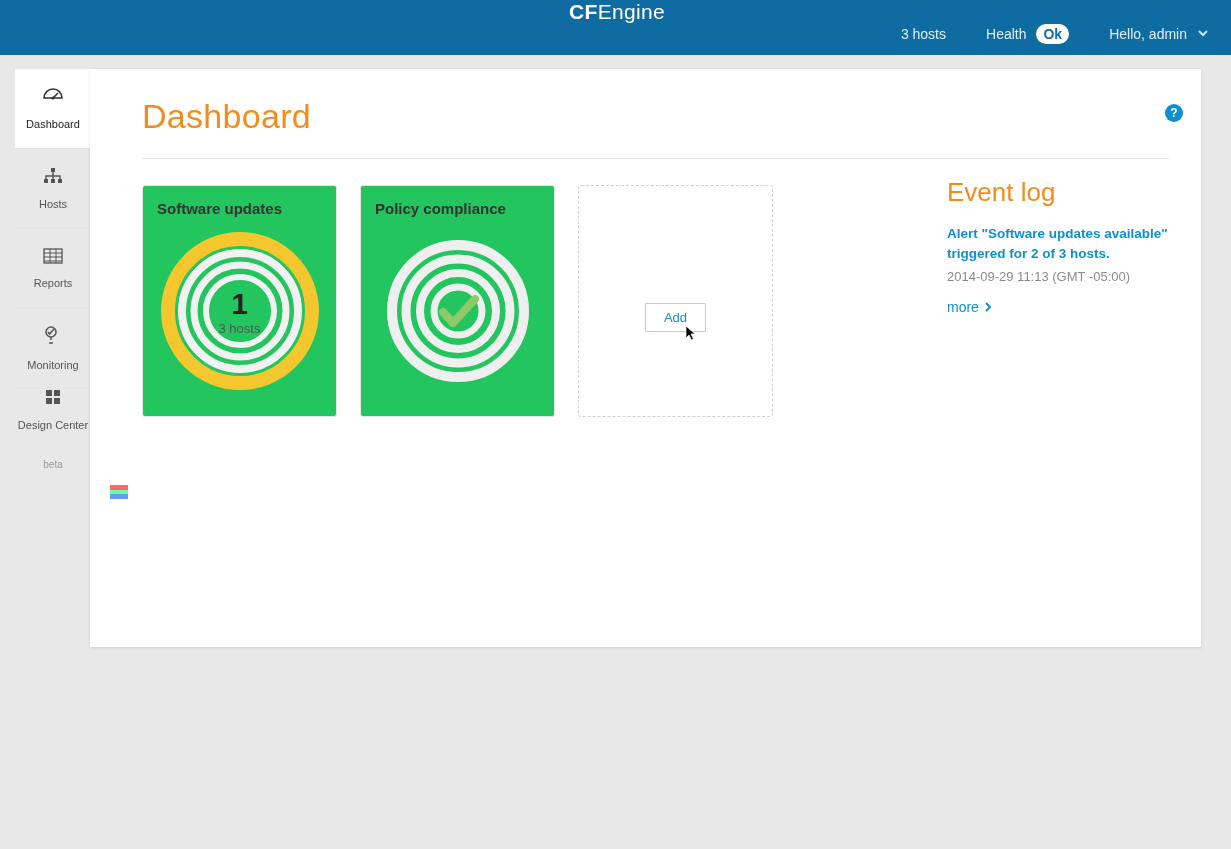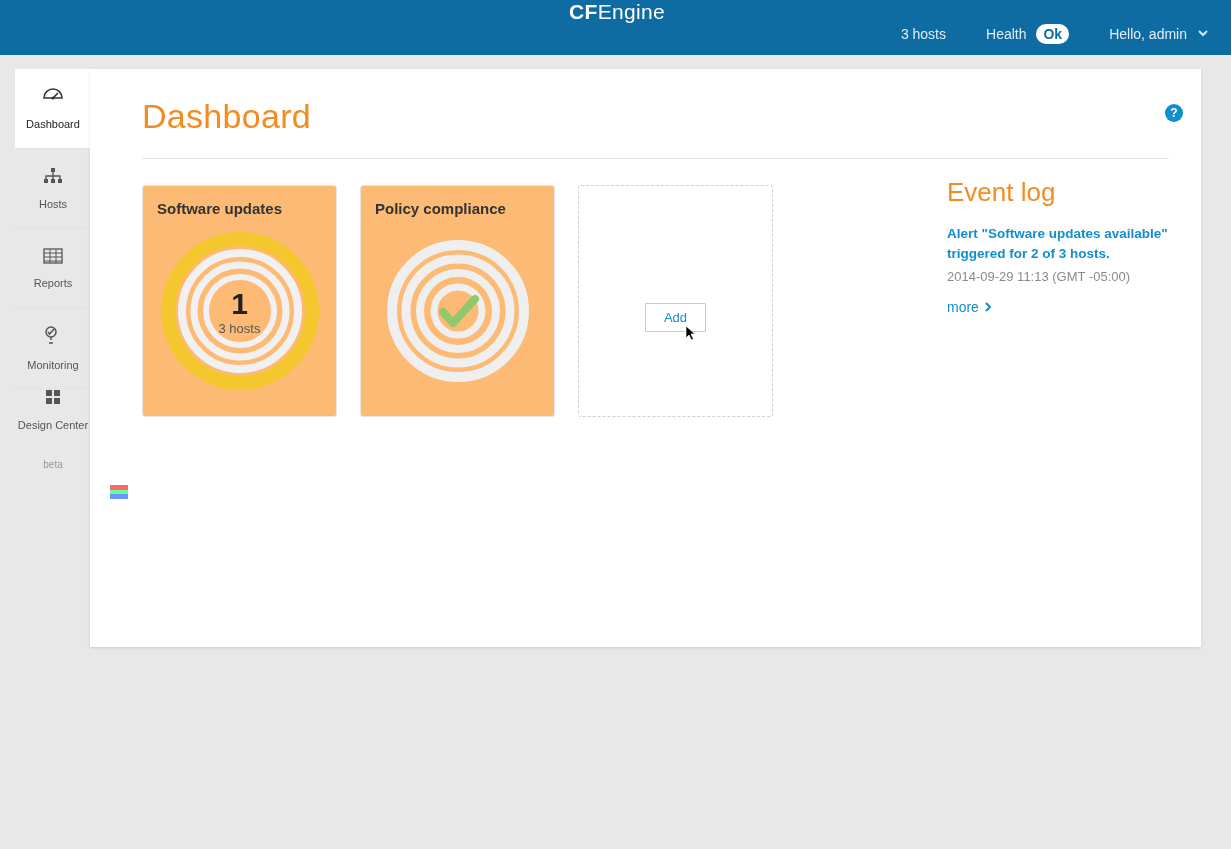--- a/index.html
+++ b/index.html
@@ -20,21 +20,21 @@
 .nav-item.active { background:#fff; color:#222; }
 .nav-item .nlabel { font-size:11px; text-align:center; line-height:1.15; }
 .nav-item .beta { font-size:10px; color:#999; margin-top:19px; }
 .nav-icon { font-size:17px; color:#555; }
 .nav-item.active .nav-icon { color:#333; }
 .content-card { position:absolute; top:14px; left:90px; right:30px; background:#fff; min-height:578px; box-shadow:0 1px 3px rgba(0,0,0,0.12); padding:28px 32px 28px 52px; }
 .page-title { color:#f28c1d; font-size:34px; font-weight:400; letter-spacing:0.3px; }
 .help-icon { position:absolute; top:35px; right:18px; width:18px; height:18px; border-radius:50%; background:#0f8fcf; color:#fff; font-size:12px; font-weight:700; display:flex; align-items:center; justify-content:center; cursor:pointer; }
 hr.divider { border:none; border-top:1px solid #e6e6e6; margin:22px 0 26px 0; }
 .widgets-row { display:flex; gap:23px; }
-.widget { width:195px; height:232px; border:1px solid #e6e6e6; border-radius:3px; padding:14px 14px; background:#fdba74; }
+.widget { width:195px; height:232px; border:1px solid #e6e6e6; border-radius:3px; padding:14px 14px; background:#22c55e; }
 .widget-title { font-size:15px; font-weight:600; color:#333; margin-bottom:10px; }
 .donut-wrap { display:flex; align-items:center; justify-content:center; height:168px; }
 .donut { position:relative; width:160px; height:160px; }
 .donut svg { position:absolute; inset:0; }
 .donut-center { position:absolute; inset:0; display:flex; flex-direction:column; align-items:center; justify-content:center; }
 .donut-num { font-size:30px; font-weight:700; color:#222; }
 .donut-sub { font-size:13px; color:#555; }
 .check-wrap { display:flex; align-items:center; justify-content:center; height:168px; }
 .add-card { width:195px; height:232px; border:1.5px dashed #cfcfcf; border-radius:3px; display:flex; align-items:center; justify-content:center; }
 .add-btn { border:1px solid #c9c9c9; background:#fff; color:#0f8fcf; font-size:13px; padding:6px 18px; cursor:pointer; border-radius:1px;margin-top:32px; }

